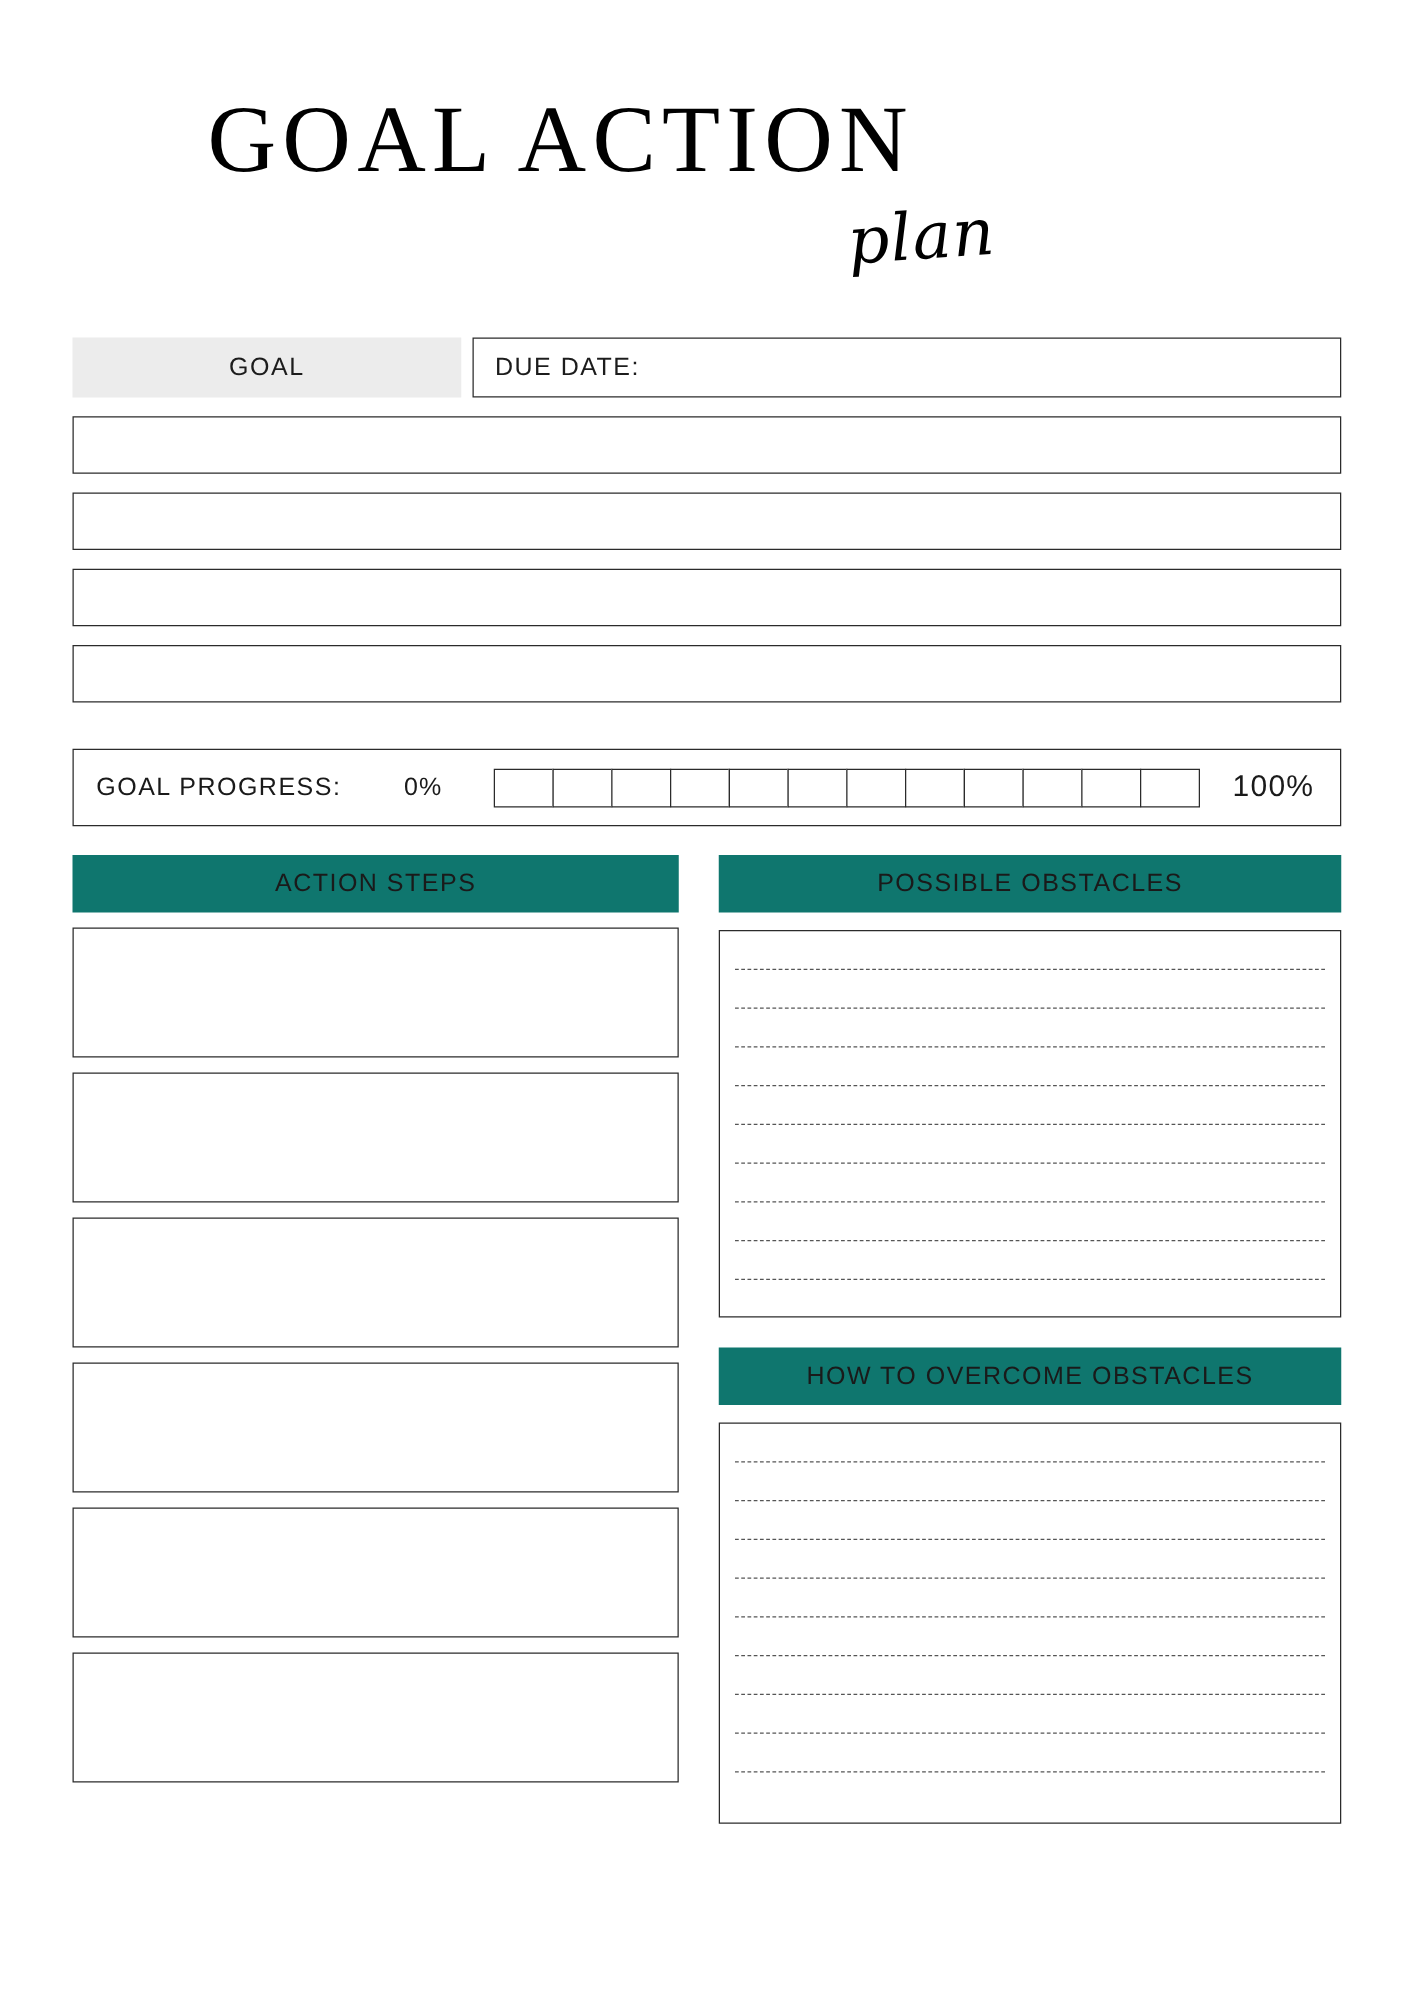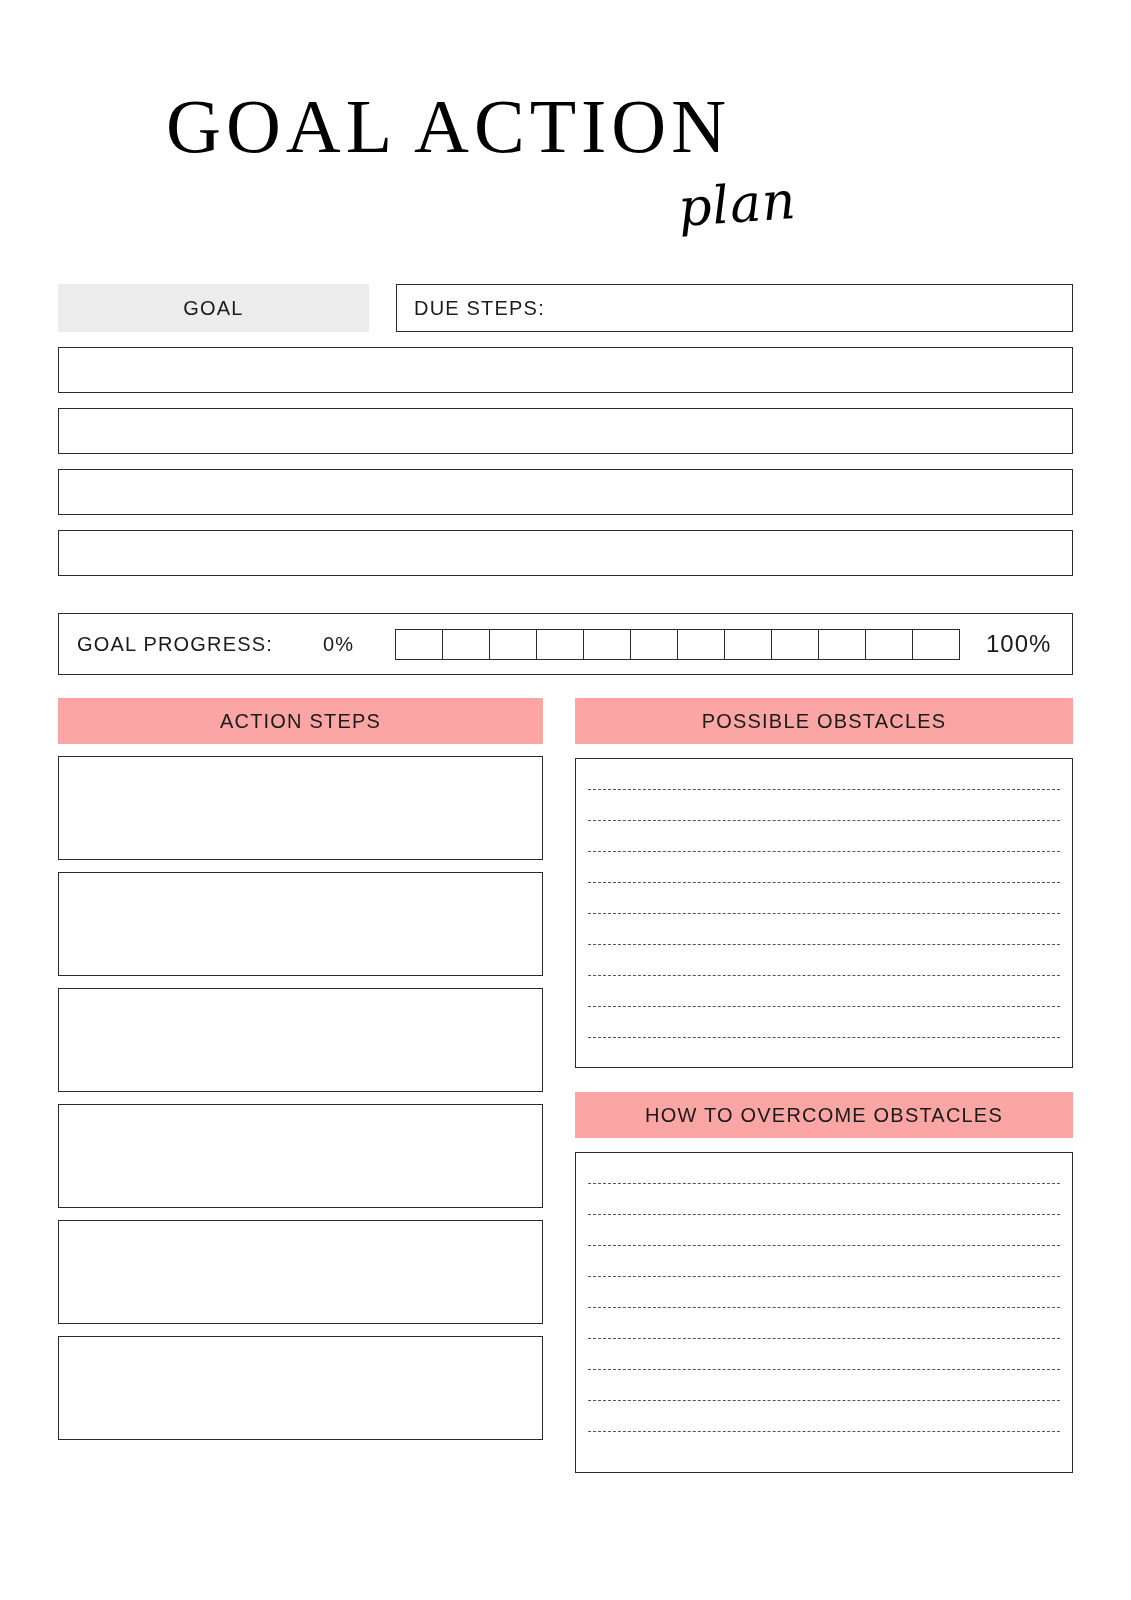--- a/index.html
+++ b/index.html
@@ -14,21 +14,21 @@
     font-family: "Liberation Sans", sans-serif;
     color: #1a1a1a;
     position: relative;
     overflow: hidden;
   }
 
   .page {
     position: relative;
     width: 1131px;
     height: 1600px;
-    padding: 14px 58px;
+    padding: 0 58px;
   }
 
   
   .header {
     position: relative;
     height: 270px;
   }
   .title-main {
     position: absolute;
     top: 74px;
@@ -49,21 +49,21 @@
     font-style: italic;
     font-size: 52px;
     color: #000;
     transform: rotate(-4deg);
     letter-spacing: 1px;
   }
 
   
   .row {
     display: flex;
-    gap: 27px;
+    gap: 9px;
   }
   .shaded {
     background: #ececec;
     border: none;
   }
   .cell-label {
     height: 48px;
     display: flex;
     align-items: center;
     font-size: 20px;
@@ -133,21 +133,21 @@
     margin-top: 23px;
   }
   .col-left { width: 490px; }
   .col-right { width: 503px; }
 
   .section-head {
     height: 46px;
     display: flex;
     align-items: center;
     justify-content: center;
-    background: #fca5a5;
+    background: #0f766e;
     font-size: 20px;
     letter-spacing: 1.2px;
   }
 
   .step-box {
     height: 104px;
     margin-top: 12px;
     border: 1px solid #2b2b2b;
     background: #fff;
   }
@@ -176,21 +176,21 @@
 
 <div class="page">
 
   <div class="header">
     <div class="title-main">GOAL ACTION</div>
     <div class="title-script">plan</div>
   </div>
 
   <div class="row">
     <div class="cell-label shaded center goal-head-goal">GOAL</div>
-    <div class="cell-label outlined pad-l goal-head-due">DUE STEPS:</div>
+    <div class="cell-label outlined pad-l goal-head-due">DUE DATE:</div>
   </div>
 
   <div class="goal-line outlined"></div>
   <div class="goal-line outlined"></div>
   <div class="goal-line outlined"></div>
   <div class="goal-line outlined"></div>
 
   <div class="progress-bar-wrap outlined">
     <span class="progress-label">GOAL PROGRESS:</span>
     <span class="progress-pct-left">0%</span>

